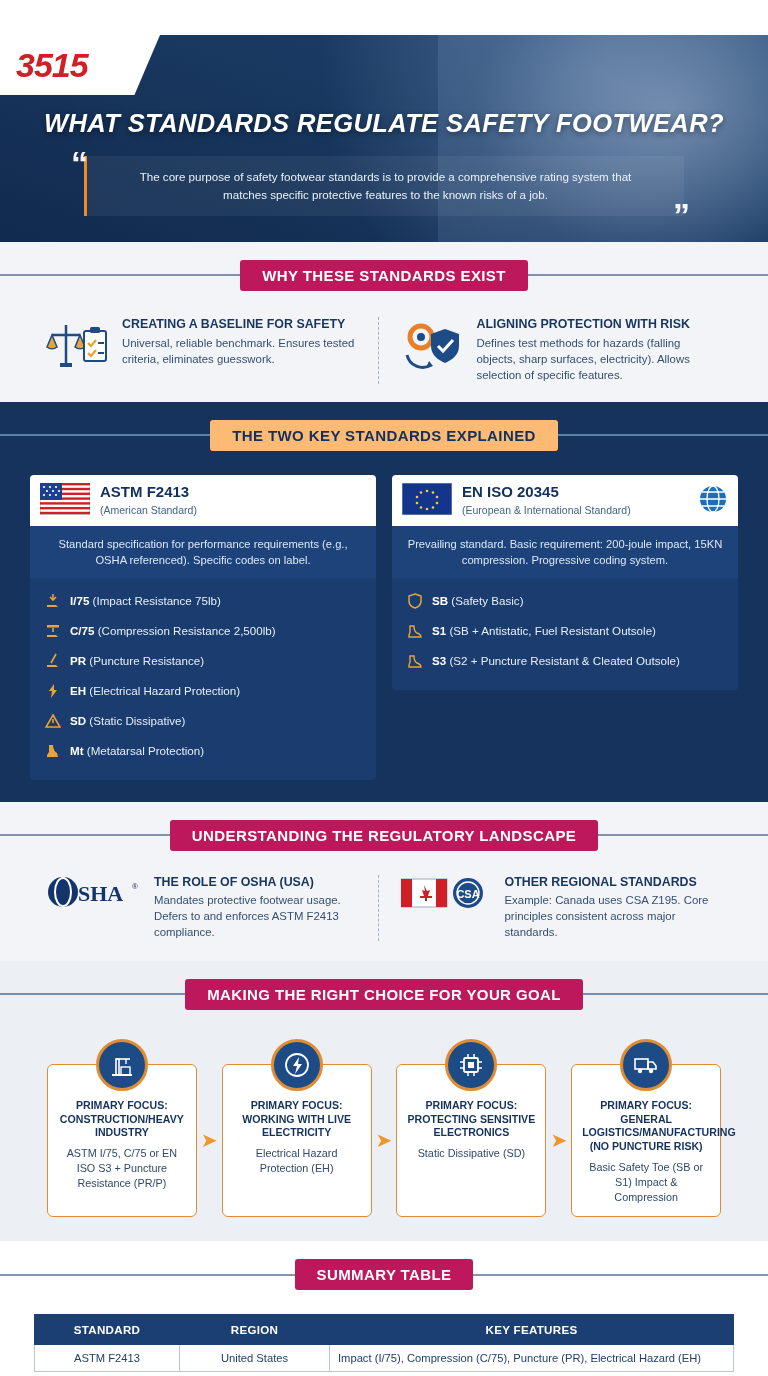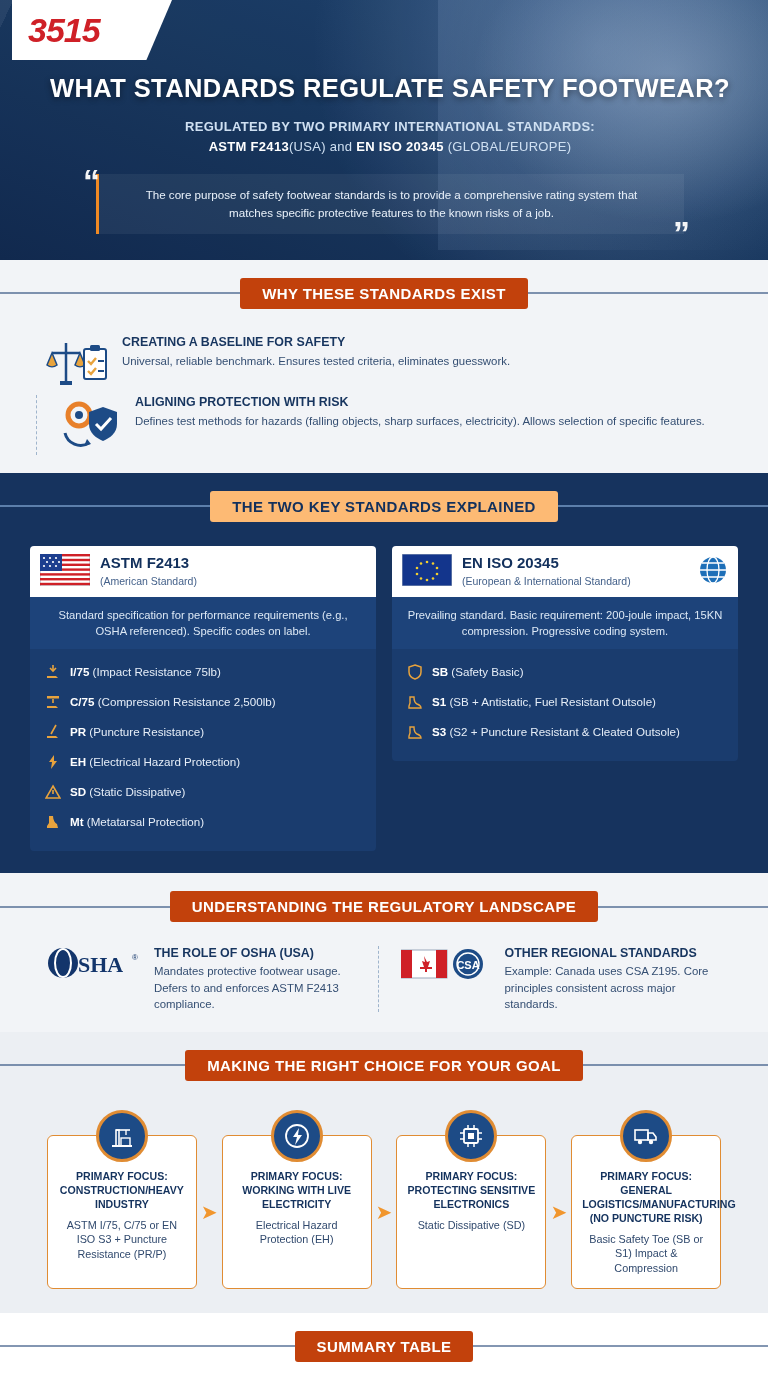--- a/index.html
+++ b/index.html
@@ -8,22 +8,23 @@
     font-family: "Liberation Sans", sans-serif;
     background: #ffffff;
     color: #1d3557;
   }
   .page { width: 768px; position: relative; overflow: hidden; }
 
   
   .hero {
     position: relative;
     background: linear-gradient(160deg,#1b3a6b 0%, #17386a 40%, #16355f 100%);
-    padding: 0 0 26px 12px;
+    padding: 0 0 26px 0;
     overflow: hidden;
+    margin-top: 35px;
   }
   .hero::before{
     content:"";
     position:absolute; inset:0;
     background:
       radial-gradient(circle at 78% 18%, rgba(120,150,190,.55) 0%, rgba(20,50,95,0) 45%),
       linear-gradient(115deg, rgba(255,255,255,.07) 0 12px, rgba(255,255,255,0) 12px 34px),
       linear-gradient(200deg,#20456f,#11294d);
     opacity:.95;
   }
@@ -41,21 +42,21 @@
     clip-path: polygon(0 0, 100% 0, 84% 100%, 0% 100%);
     display:flex; align-items:center; padding-left:16px;
   }
   .logo-text{
     font-size:34px; font-weight:bold; font-style:italic;
     color:#cf2027; letter-spacing:-1px;
   }
   .hero-inner{ position:relative; z-index:3; padding:14px 28px 0; text-align:center; }
   .hero h1{
     color:#ffffff; font-size:25.5px; font-weight:bold; letter-spacing:.4px;
-    margin-bottom:14px; text-shadow:0 2px 6px rgba(0,0,0,.45);
+    margin-bottom:14px; text-shadow:0 2px 6px rgba(0,0,0,.45);font-style:italic;
   }
   .hero-sub{
     color:#cfe0f2; font-size:13px; font-weight:bold; letter-spacing:.3px; line-height:1.5;
   }
   .hero-sub .std{ color:#ffffff; }
   .hero-sub .light{ font-weight:normal; color:#cfe0f2; }
   .quote-box{
     position:relative; z-index:3;
     margin:18px 56px 0; padding:12px 30px 12px 30px;
     border-left:3px solid #f08a24;
@@ -65,30 +66,30 @@
   .quote-box p{ color:#e9f1fa; font-size:11.6px; line-height:1.55; }
   .qmark{ position:absolute; color:#ffffff; font-size:34px; font-weight:bold; line-height:1; opacity:.95;}
   .qmark.left{ left:-16px; top:-10px;}
   .qmark.right{ right:-6px; bottom:-16px;}
 
   
   .band{ position:relative; padding:18px 0 8px; }
   .pill-row{ display:flex; align-items:center; justify-content:center; gap:0; position:relative; margin-bottom:14px;}
   .pill-row .line{ flex:1; height:2px; background:#1d3f73; opacity:.55; }
   .pill{
-    background:#c2410c; color:#fff; font-size:15px; font-weight:bold;
+    background:#be185d; color:#fff; font-size:15px; font-weight:bold;
     padding:7px 22px; letter-spacing:.4px; white-space:nowrap;
     border-radius:3px;
   }
   .band.dark .pill{ background:#fdba74; color:#12305c; }
   .band.dark .line{ background:#7aa0cc; opacity:.7; }
 
   
   .why{ background:#f2f4f7; padding-bottom:18px; }
-  .why-grid{ display:flex; padding:4px 36px 0;flex-direction:column; }
+  .why-grid{ display:flex; padding:4px 36px 0; }
   .why-col{ flex:1; display:flex; gap:12px; padding:0 10px; }
   .why-col + .why-col{ border-left:1px dashed #9fb4cc; padding-left:22px;}
   .why-txt h3{ font-size:12.4px; font-weight:bold; color:#17355f; margin-bottom:4px; }
   .why-txt p{ font-size:11.4px; line-height:1.42; color:#2c4straight; color:#2d4straight; color:#344e72; }
 
   
   .standards{ background:#16335e; padding-bottom:22px; }
   .std-grid{ display:flex; gap:16px; padding:2px 30px 0; }
   .std-card{ flex:1; }
   .std-head{
@@ -150,26 +151,20 @@
 <body>
 
 <div class="page">
 
   <section class="hero">
     <div class="logo-wrap">
       <span class="logo-text">3515</span>
     </div>
     <div class="hero-inner">
       <h1>WHAT STANDARDS REGULATE SAFETY FOOTWEAR?</h1>
-      <div class="hero-sub">
-        <div>REGULATED BY TWO PRIMARY INTERNATIONAL STANDARDS:</div>
-        <div>
-          <span class="std">ASTM F2413</span><span class="light">(USA) and </span><span class="std">EN ISO 20345</span> <span class="light">(GLOBAL/EUROPE)</span>
-        </div>
-      </div>
       <div class="quote-box">
         <span class="qmark left">“</span>
         <p>The core purpose of safety footwear standards is to provide a comprehensive rating system that matches specific protective features to the known risks of a job.</p>
         <span class="qmark right">”</span>
       </div>
     </div>
   </section>
 
   <section class="why">
     <div class="band">

